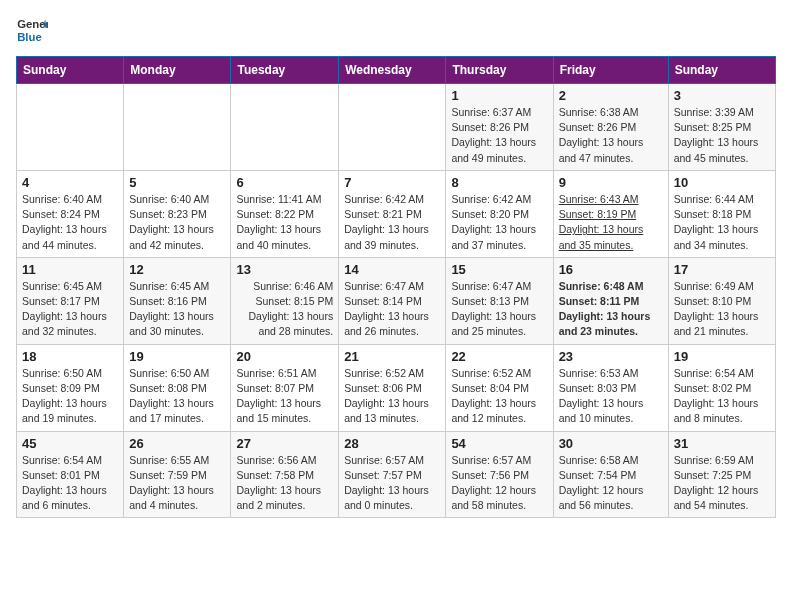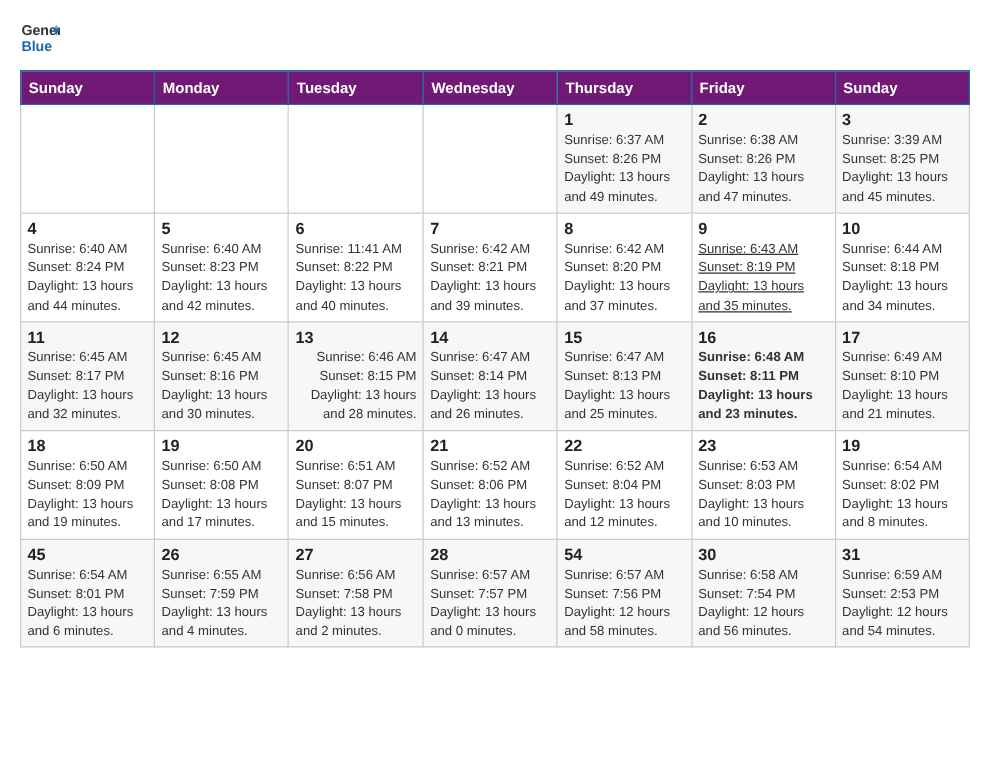--- a/index.html
+++ b/index.html
@@ -328,19 +328,19 @@
         <td>
           <div class="day-number">30</div>
           <div class="day-info" style="white-space: pre-line;">Sunrise: 6:58 AM
 Sunset: 7:54 PM
 Daylight: 12 hours
 and 56 minutes.</div>
         </td>
         <td>
           <div class="day-number">31</div>
           <div class="day-info" style="white-space: pre-line;">Sunrise: 6:59 AM
-Sunset: 2:53 PM
+Sunset: 7:25 PM
 Daylight: 12 hours
 and 54 minutes.</div>
         </td>
       </tr>
     </tbody>
 </table>
 
 </body></html>

